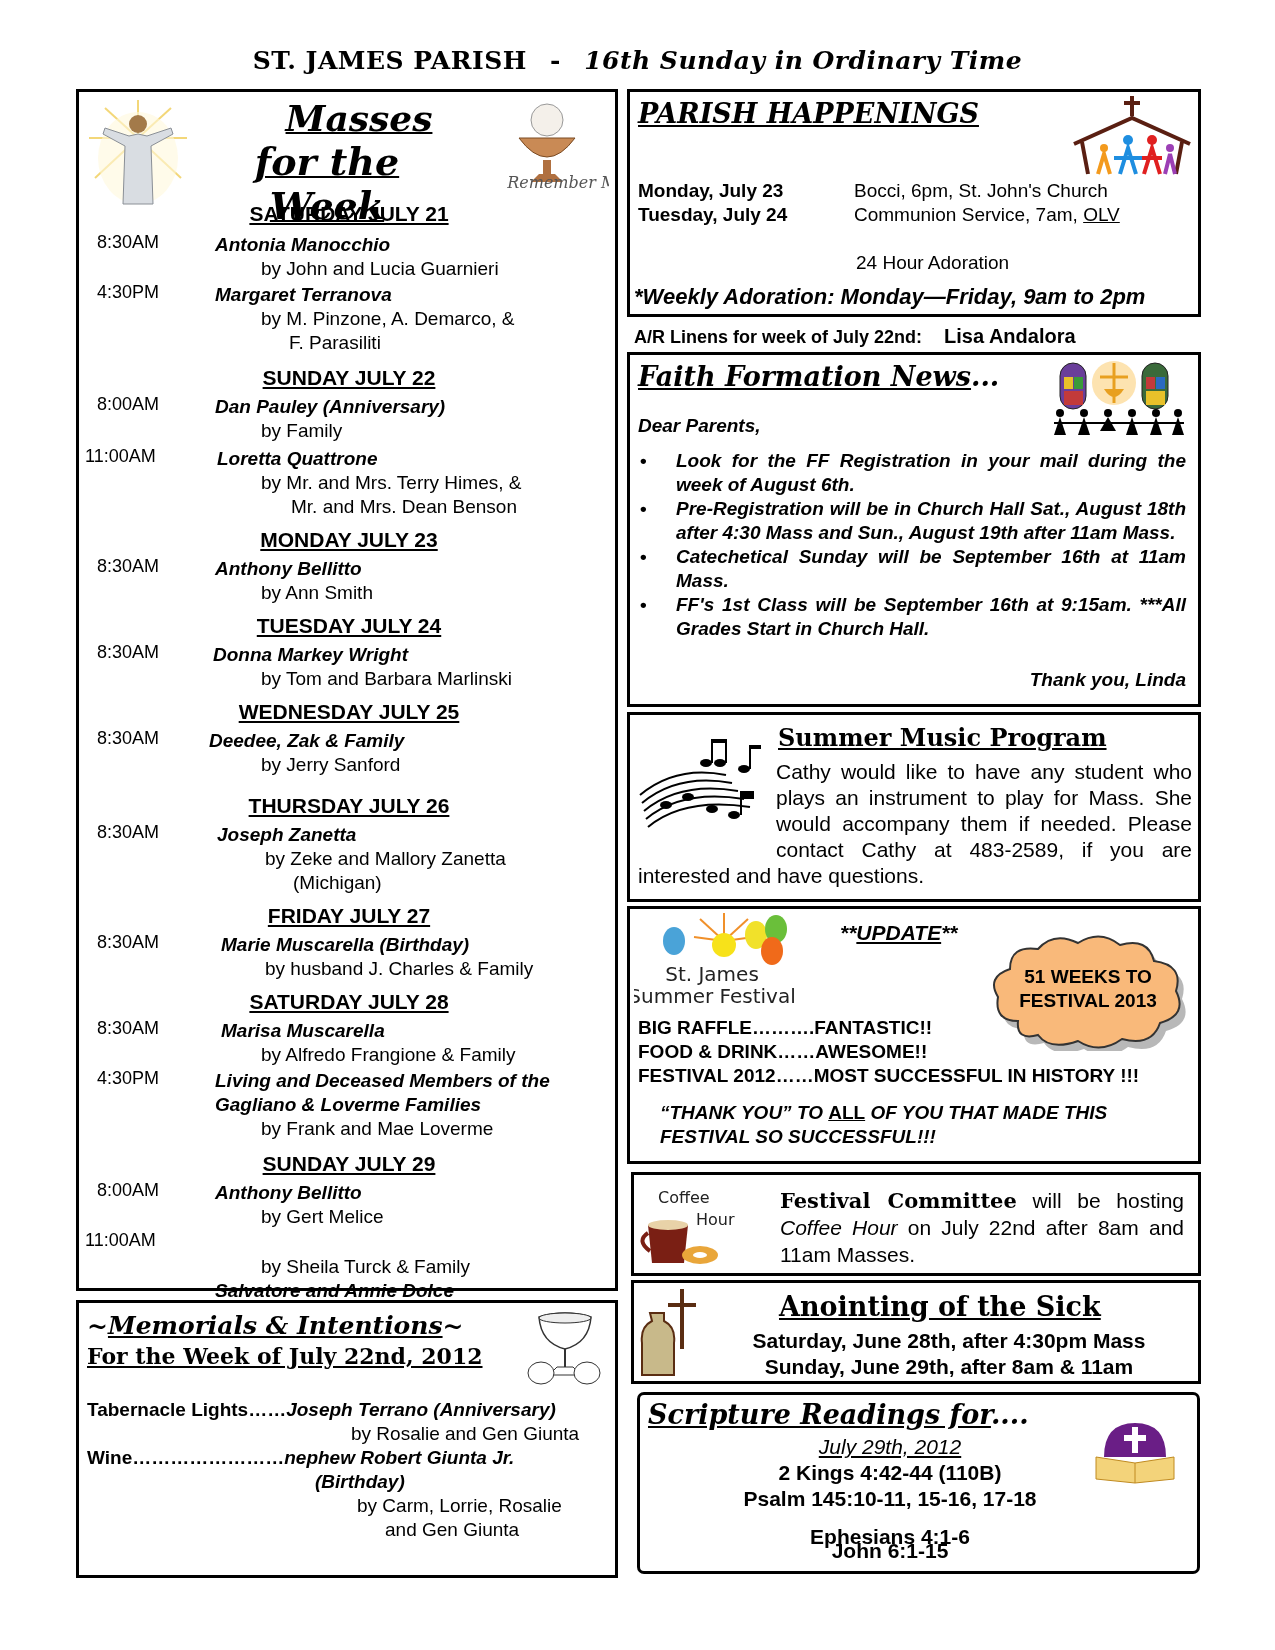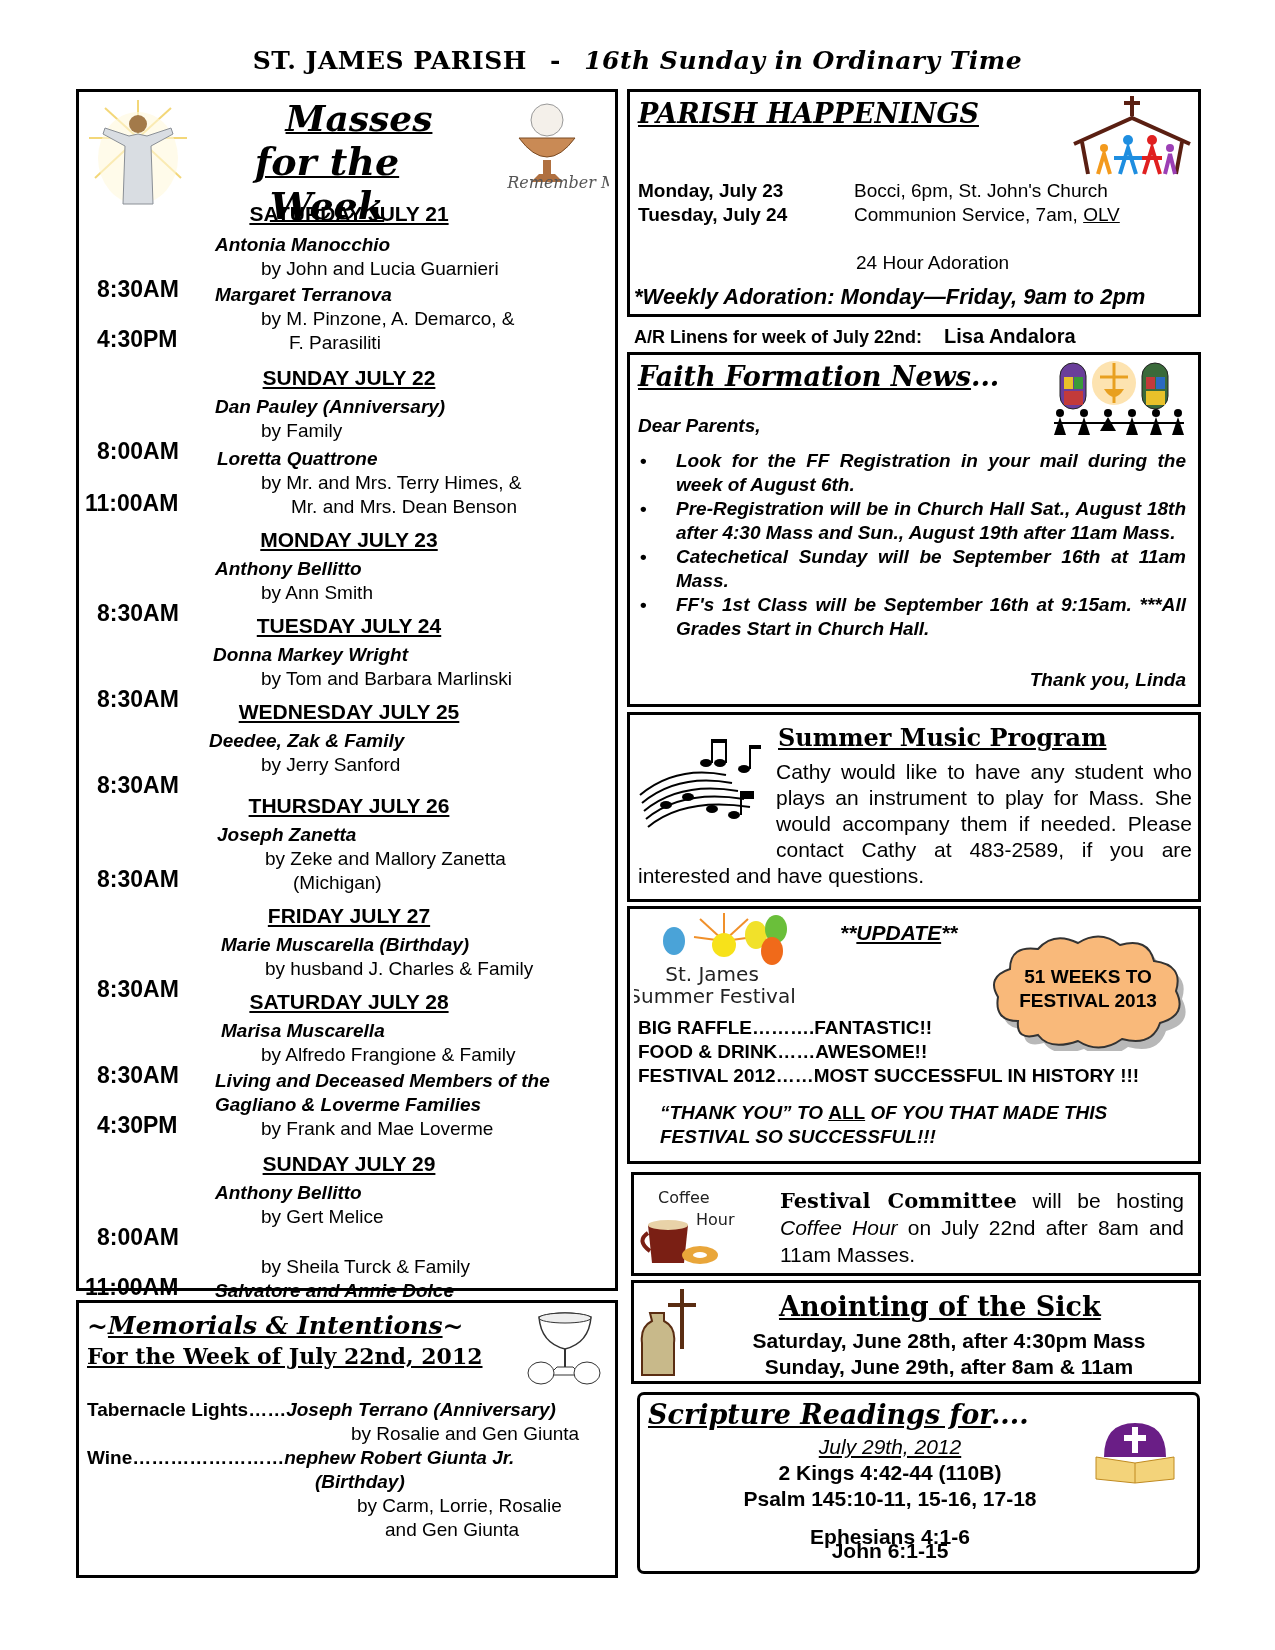--- a/index.html
+++ b/index.html
@@ -10,21 +10,21 @@
 
   
   #page-title { left:0; top:46px; width:1275px; text-align:center; font-size:25px; font-weight:bold; letter-spacing:0.5px; }
   #page-title .sub { font-style:italic; }
 
   
   #masses { left:76px; top:89px; width:542px; height:1202px; }
   .m-title { position:absolute; left:150px; width:260px; text-align:center; font-size:36px; font-weight:bold; font-style:italic; line-height:44px; }
   .m-title span { text-decoration:underline; text-decoration-thickness:2px; }
   .day { position:absolute; left:110px; width:320px; text-align:center; font-size:21px; font-weight:bold; text-decoration:underline; }
-  .time { position:absolute; font-size:23px; font-weight:bold;margin-top:44px; }
+  .time { position:absolute; font-size:18px; font-weight:normal; }
   .intent { position:absolute; font-size:19px; font-weight:bold; font-style:italic; }
   .by { position:absolute; font-size:19px; }
 
   
   #memorials { left:76px; top:1300px; width:542px; height:278px; }
   .mem-h { position:absolute; left:8px; font-size:25px; font-weight:bold; font-style:italic; }
   .mem-h2 { position:absolute; left:8px; font-size:22px; font-weight:bold; text-decoration:underline; }
   .mem-line { position:absolute; font-size:19px; }
 
   

